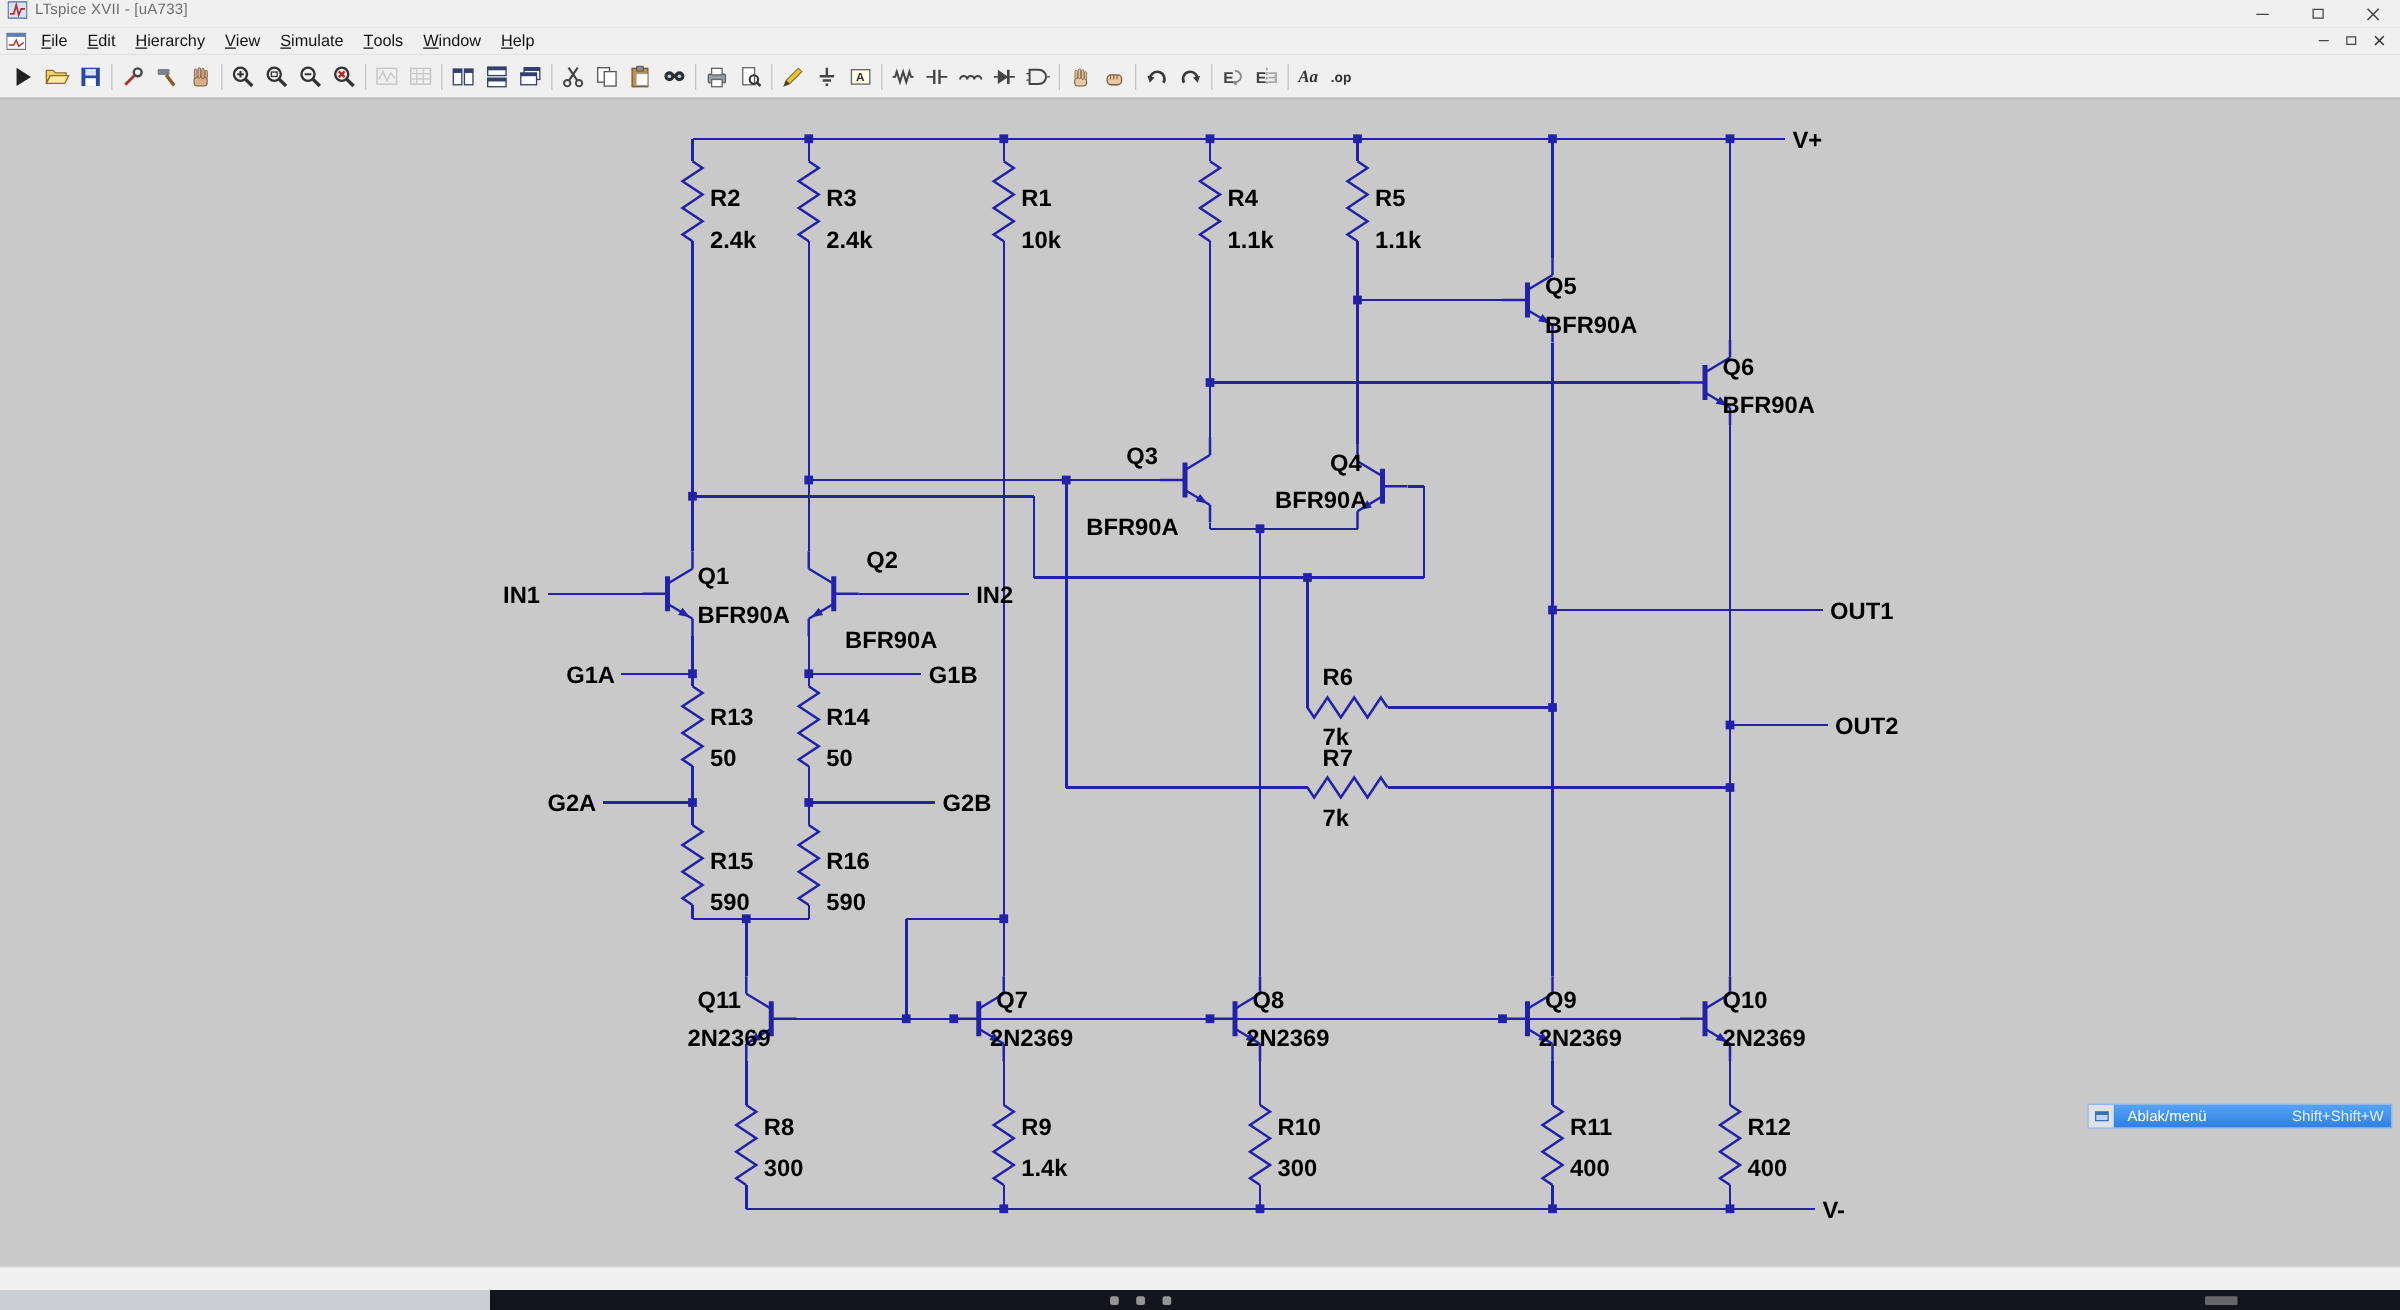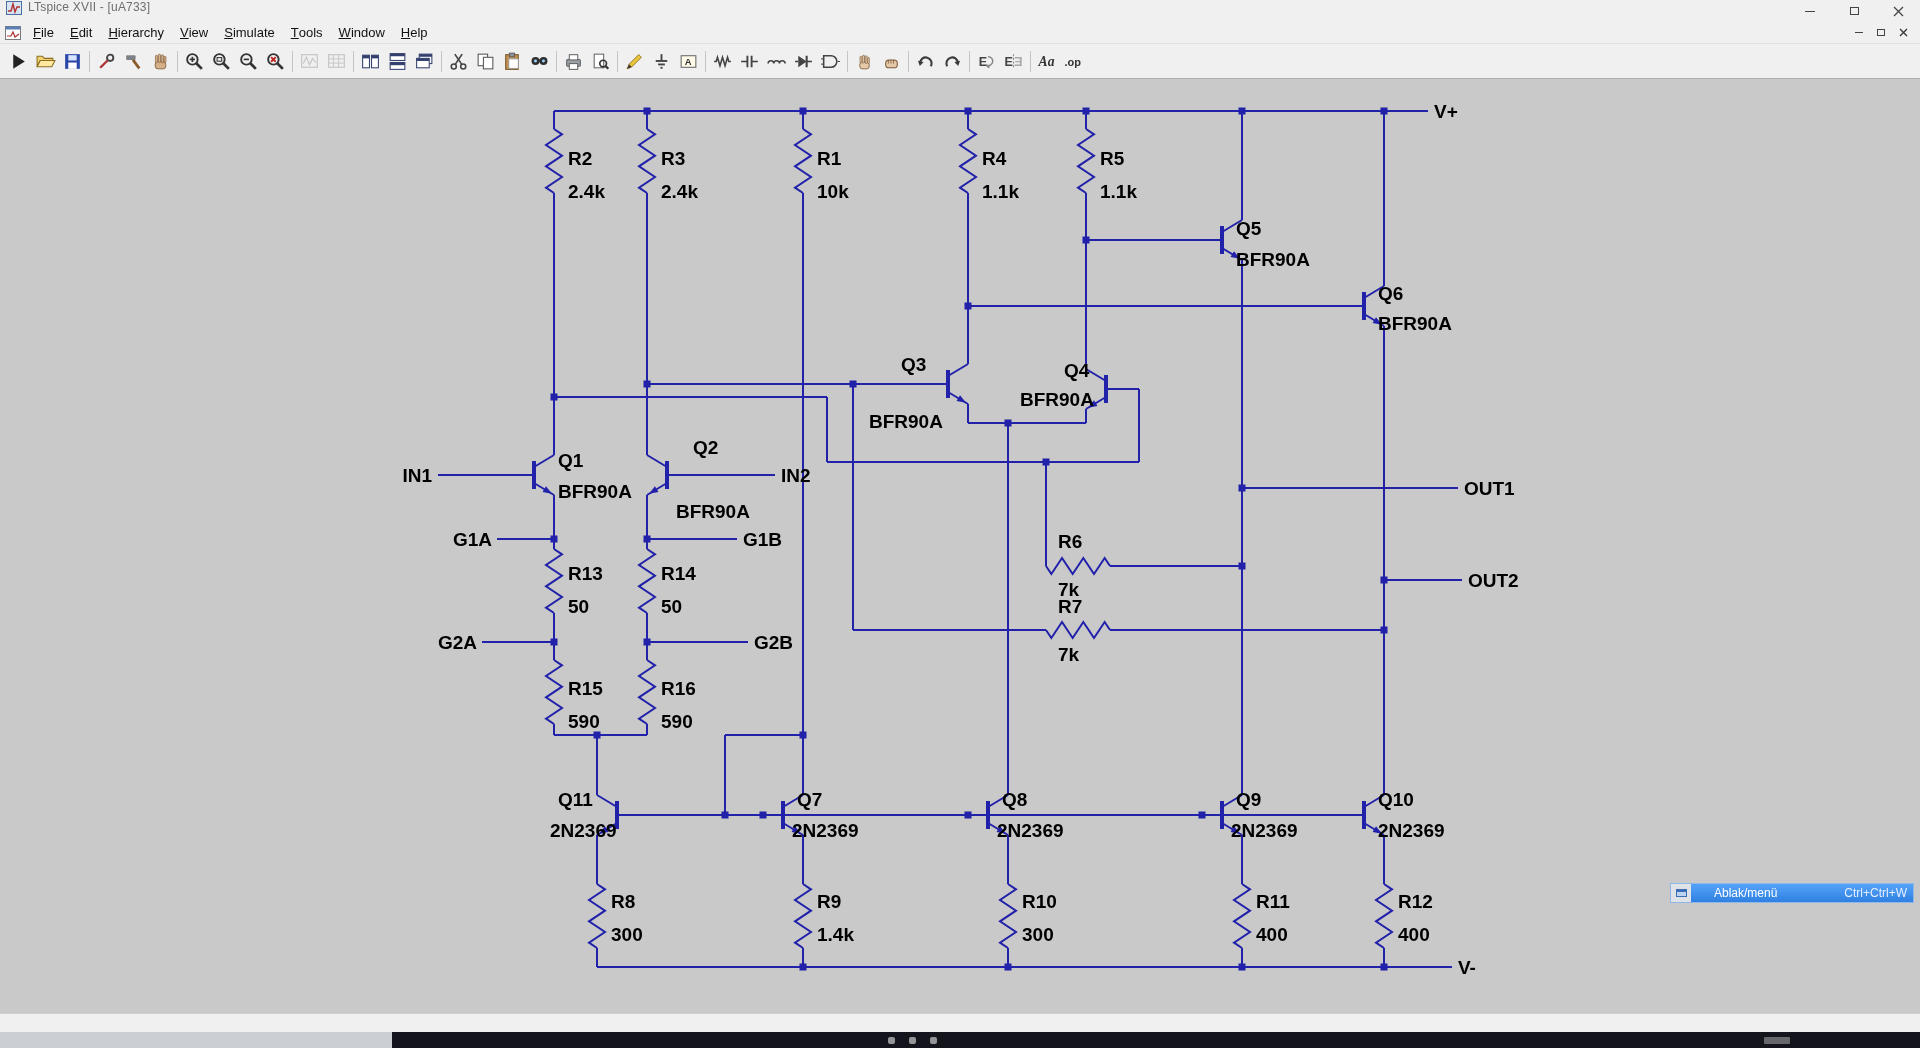--- a/index.html
+++ b/index.html
@@ -41,21 +41,21 @@
   .task-left{width:392px;height:16px;background:#cbced3}
   .task-dot{width:7px;height:7px;border-radius:2px;background:rgba(255,255,255,.55);margin-left:14px}
   .task-dot.first{margin-left:496px}
   .task-tray{margin-left:auto;margin-right:130px;width:26px;height:7px;border-radius:1px;background:rgba(255,255,255,.35)}
 
   
   .hint-overlay{position:absolute;left:1670px;top:883px;width:244px;height:20px;display:flex;align-items:center;
     background:linear-gradient(#55a3f8,#2f80e2);border:1px solid #8fb8e8;font-size:12px;color:#fff;z-index:9}
   .hint-icon{width:20px;height:18px;background:#dfe3e8;display:flex;align-items:center;justify-content:center;flex:none}
   .hint-icon b{display:block;width:11px;height:8px;background:#bcd4f2;border:1px solid #3a6fb5;border-top:3px solid #3a6fb5}
-  .hint-label{padding-left:23px;flex:1;white-space:nowrap}
+  .hint-label{padding-left:11px;flex:1;white-space:nowrap}
   .hint-shortcut{padding-right:6px;color:#e6f0ff;white-space:nowrap}
 </style>
 </head>
 <body>
 
 <div class="titlebar">
   <span class="app-icon">
     <svg viewBox="0 0 16 16" width="16" height="16">
       <rect x="0.5" y="1.5" width="15" height="13" fill="#d8e4f2" stroke="#4a6fa5"></rect>
       <polyline points="2,11 5,11 7,4 9,12 11,7 14,7" fill="none" stroke="#b03030" stroke-width="1.4"></polyline>
@@ -711,14 +711,14 @@
   <span class="task-dot"></span>
   <span class="task-dot"></span>
   <span class="task-tray"></span>
 </div>
 
 <div class="hint-overlay">
   <span class="hint-icon">
       <b></b>
     </span>
   <span class="hint-label">Ablak/menü</span>
-  <span class="hint-shortcut">Ctrl+Ctrl+W</span>
+  <span class="hint-shortcut">Shift+Shift+W</span>
 </div>
 
 </body></html>

